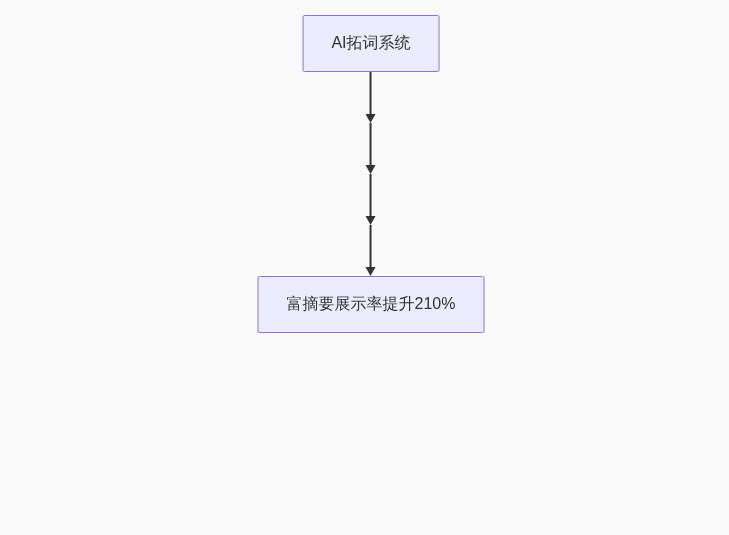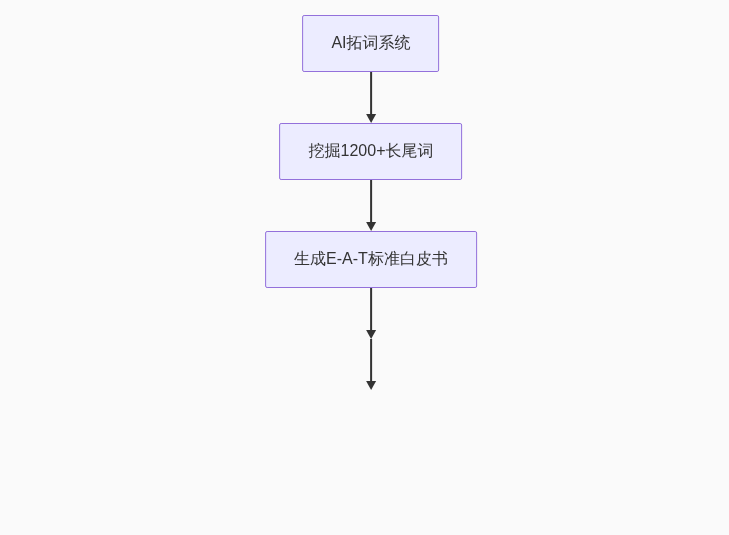--- a/index.html
+++ b/index.html
@@ -66,39 +66,36 @@
 
     <div class="node">
       <span>AI拓词系统</span>
     </div>
 
     <div class="edge">
       <div class="line"></div>
       <div class="head"></div>
     </div>
 
-    <div class="node">
-      <span>挖掘1200+长尾词</span>
-    </div>
-
-    <div class="edge">
-      <div class="line"></div>
-      <div class="head"></div>
-    </div>
-
-    <div class="node">
-      <span>生成E-A-T标准白皮书</span>
-    </div>
 
     <div class="edge">
       <div class="line"></div>
       <div class="head"></div>
     </div>
 
 
     <div class="edge">
       <div class="line"></div>
       <div class="head"></div>
     </div>
 
 
+    <div class="edge">
+      <div class="line"></div>
+      <div class="head"></div>
+    </div>
+
+    <div class="node">
+      <span>富摘要展示率提升210%</span>
+    </div>
+
   </div>
 </div>
 
 </body></html>

